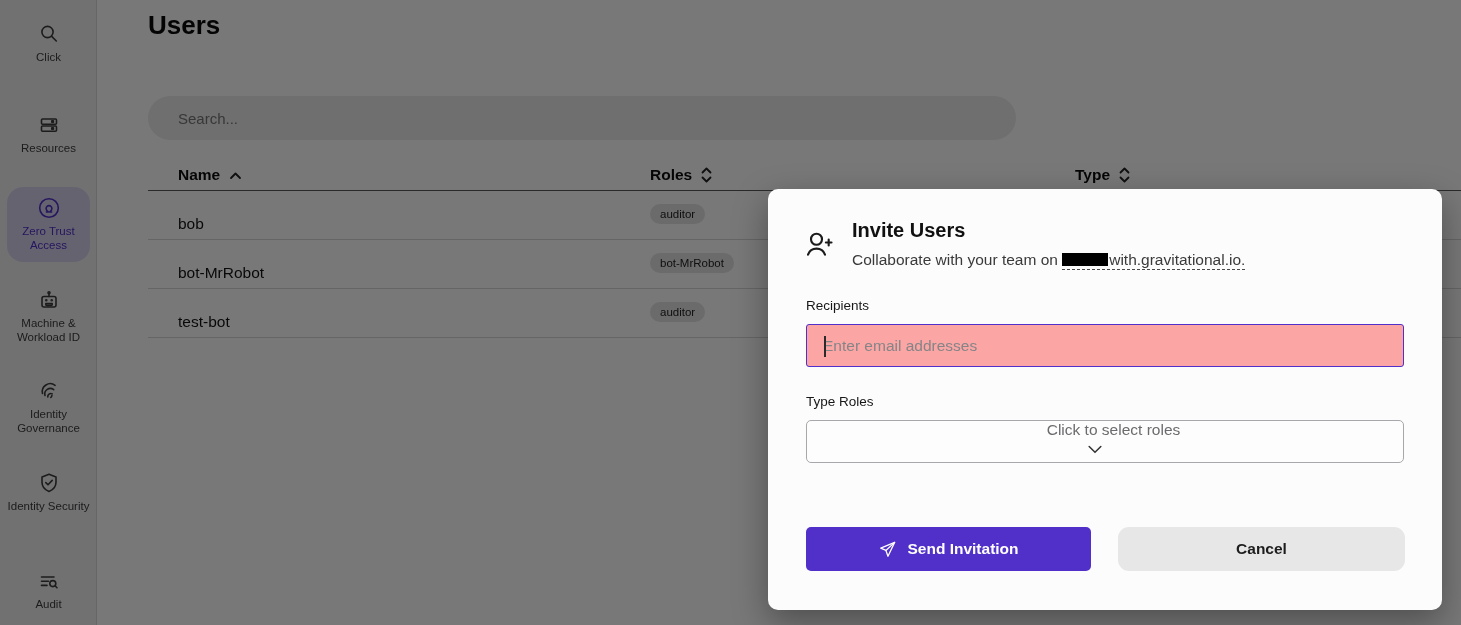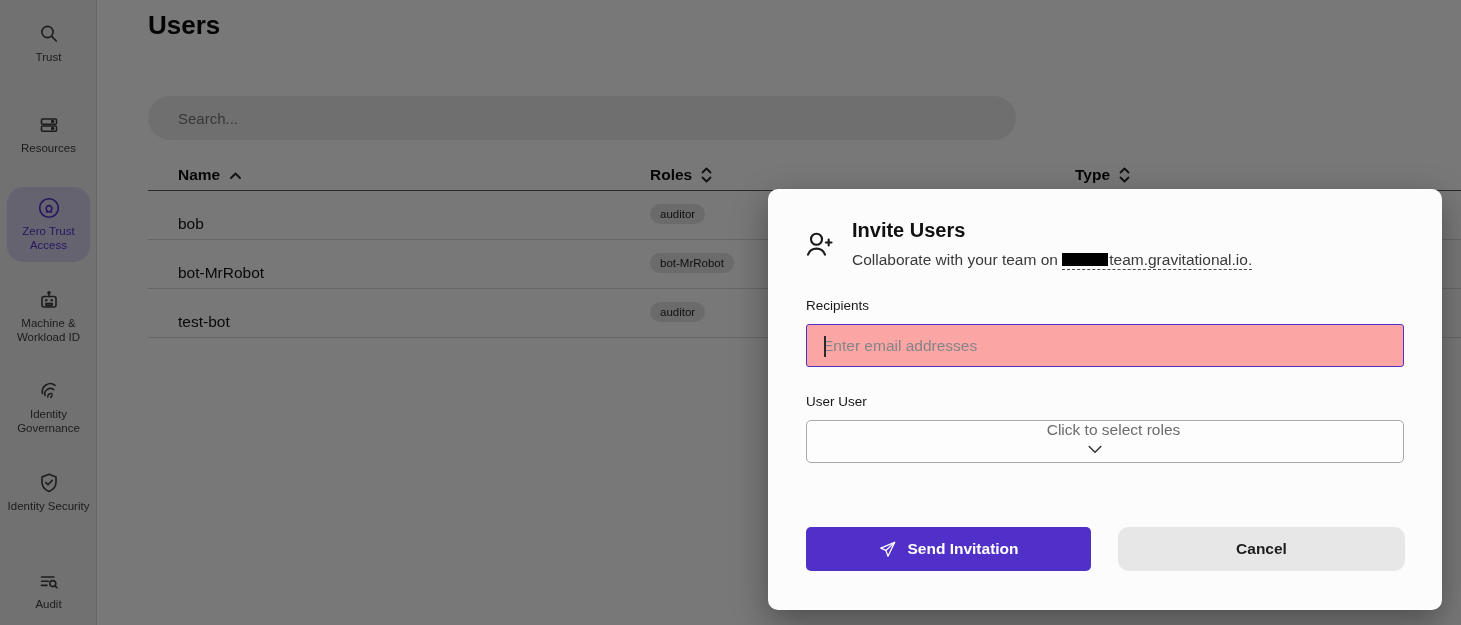--- a/index.html
+++ b/index.html
@@ -88,21 +88,21 @@
 
   <nav class="sidebar">
 
     <div class="nav-item" style="top:22px">
       <span class="nav-icon">
         <svg viewBox="0 0 24 24">
             <circle cx="10.5" cy="10" r="5.6"></circle>
             <line x1="14.7" y1="14.4" x2="19.3" y2="19"></line>
           </svg>
       </span>
-      <span class="nav-label">Trust</span>
+      <span class="nav-label">Click</span>
     </div>
 
     <div class="nav-item" style="top:113px">
       <span class="nav-icon">
         <svg viewBox="0 0 24 24">
             <rect x="4.5" y="6" width="15" height="5.2" rx="1"></rect>
             <rect x="4.5" y="13" width="15" height="5.2" rx="1"></rect>
             <rect x="14.8" y="7.9" width="1.6" height="1.4"></rect>
             <rect x="14.8" y="14.9" width="1.6" height="1.4"></rect>
           </svg>
@@ -228,30 +228,30 @@
     <span class="modal-head-icon">
       <svg viewBox="0 0 24 24">
           <circle cx="10" cy="8.2" r="4.4"></circle>
           <path d="M3.2 20.5 a7.2 7.2 0 0 1 13.6 0"></path>
           <line x1="17.5" y1="10.8" x2="22" y2="10.8"></line>
           <line x1="19.75" y1="8.5" x2="19.75" y2="13.1"></line>
         </svg>
     </span>
     <div class="modal-title">Invite Users</div>
     <div class="modal-subtitle">
-      <span>Collaborate with your team on </span><span class="redact-wrap"><span class="redact-box"></span><span>team.gravitational.io</span><span>.</span></span>
+      <span>Collaborate with your team on </span><span class="redact-wrap"><span class="redact-box"></span><span>with.gravitational.io</span><span>.</span></span>
     </div>
 
     <label class="field-label lbl-recipients">Recipients</label>
     <div class="input-recipients">
       <input type="text" placeholder="Enter email addresses" style="">
       <span class="text-caret"></span>
     </div>
 
-    <label class="field-label lbl-roles">User User</label>
+    <label class="field-label lbl-roles">Type Roles</label>
     <div class="select-roles">
       <span class="select-text">Click to select roles</span>
       <span class="chev">
         <svg viewBox="0 0 24 24">
             <polyline points="5,9 12,16 19,9"></polyline>
           </svg>
       </span>
     </div>
 
     <button class="btn btn-send">

